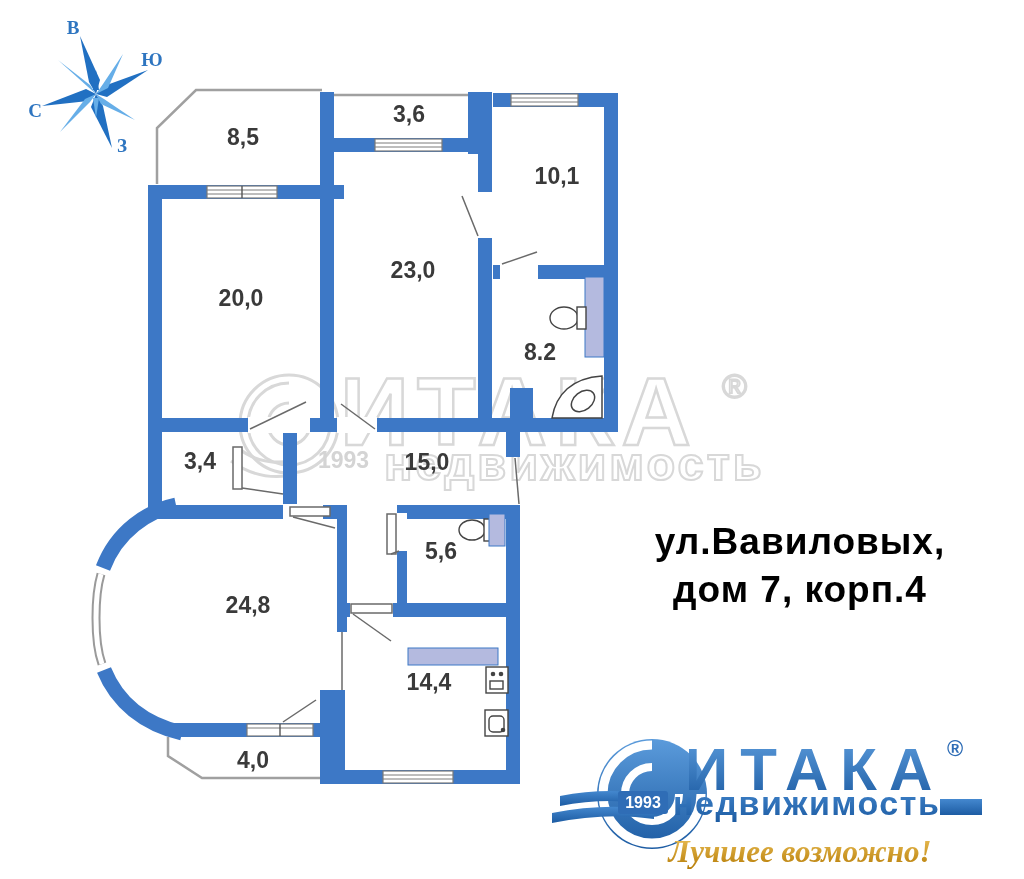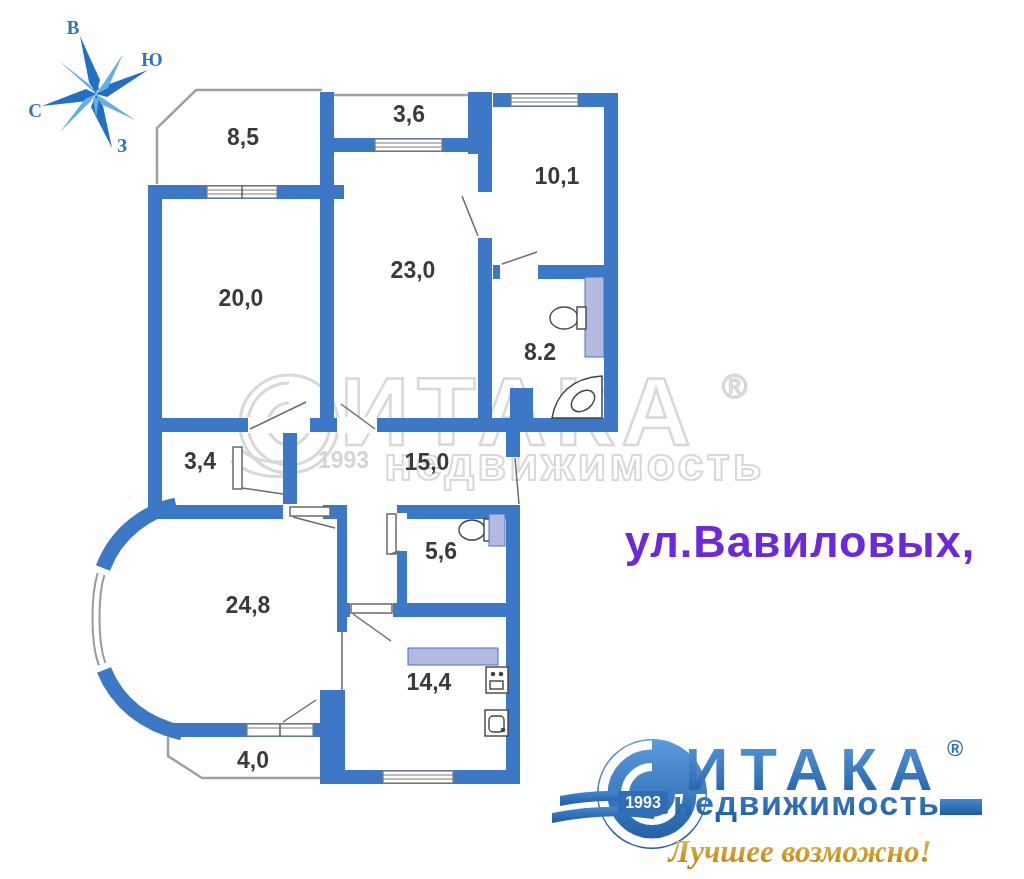--- a/index.html
+++ b/index.html
@@ -1,20 +1,20 @@
 <!DOCTYPE html>
 <html><head>
 <meta charset="utf-8">
 <style>
   html,body{margin:0;padding:0;background:#fff;}
   #canvas{position:relative;width:1024px;height:879px;background:#ffffff;overflow:hidden;
           font-family:"Liberation Sans",sans-serif;}
   .abs{position:absolute;left:0;top:0;}
   #address{position:absolute;left:588px;top:518px;width:424px;text-align:center;
-           font-weight:bold;font-size:45px;line-height:48px;color:#6d28d9;letter-spacing:1px;}
+           font-weight:bold;font-size:37px;line-height:48px;color:#000000;letter-spacing:1px;}
 </style>
 </head>
 <body>
 
 <div id="canvas">
 
   <svg class="abs" width="1024" height="879">
     <g stroke="#d8d8d8" stroke-width="3" fill="none">
       <circle cx="289" cy="424" r="49"></circle>
       <path d="M 289 383 A 41 41 0 1 0 330 424"></path>
@@ -188,20 +188,21 @@
     <g font-family="Liberation Serif, serif" font-size="19" font-weight="bold" fill="#2e75c0" text-anchor="middle">
       <text x="73" y="34">В</text>
       <text x="152" y="66">Ю</text>
       <text x="35" y="117">С</text>
       <text x="122" y="152">З</text>
     </g>
   </svg>
 
   <div id="address">
     <div>ул.Вавиловых,</div>
+    <div>дом 7, корп.4</div>
   </div>
 
   <svg class="abs" width="1024" height="879">
     <defs>
       <linearGradient id="lgBlue" x1="0" y1="0" x2="0" y2="1">
         <stop offset="0" stop-color="#5b9bdb"></stop>
           <stop offset="1" stop-color="#1d5ca3"></stop>
       </linearGradient>
       <linearGradient id="lgBlue2" x1="0" y1="0" x2="0" y2="1">
         <stop offset="0" stop-color="#4488cf"></stop>

